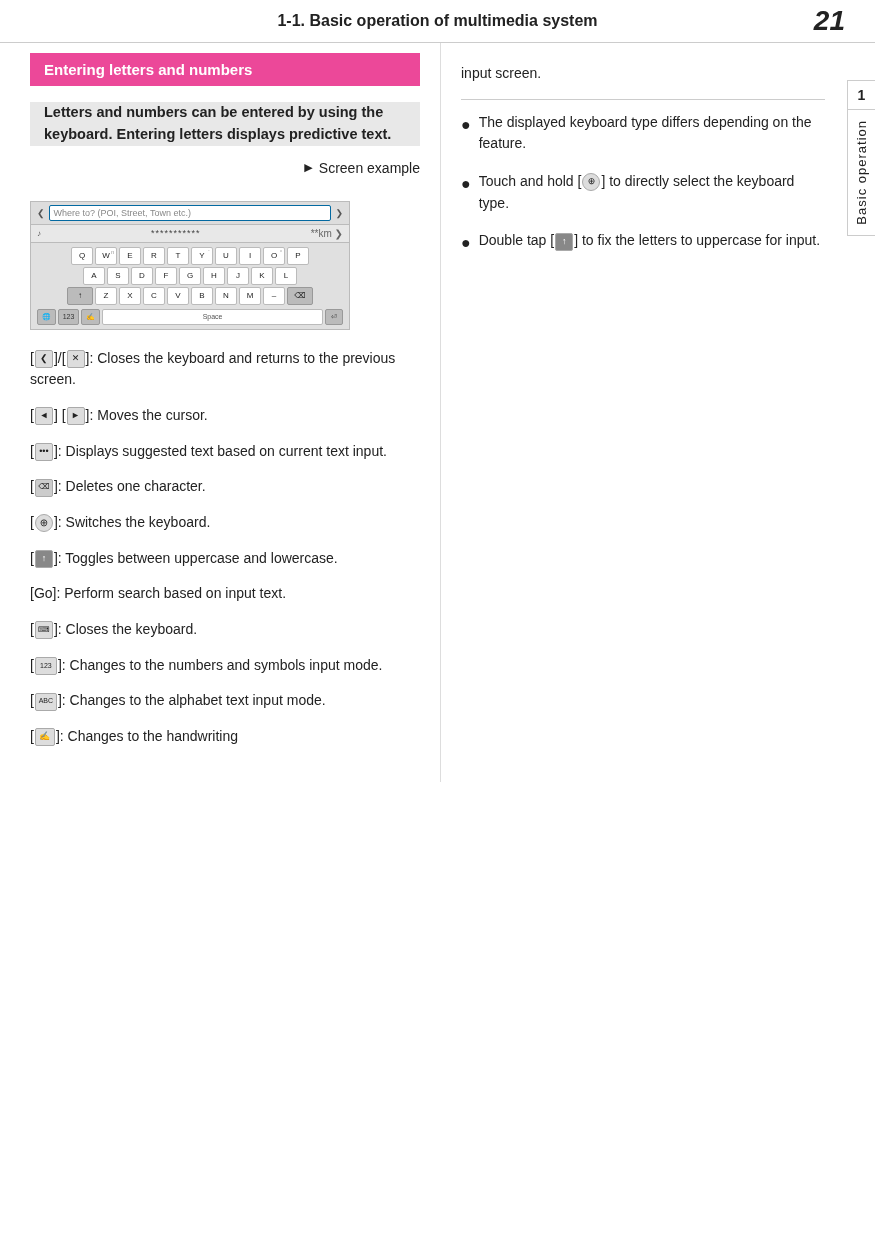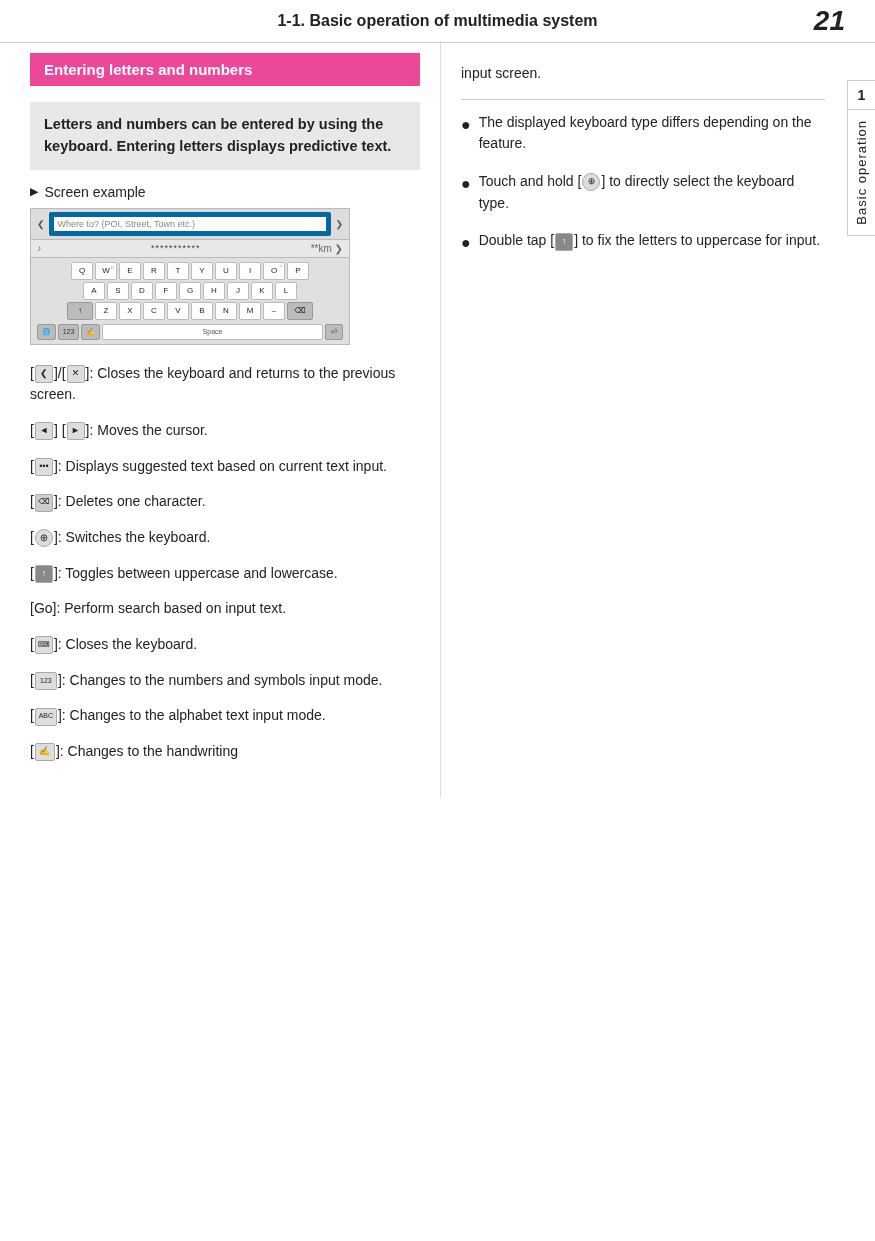--- a/index.html
+++ b/index.html
@@ -94,35 +94,36 @@
       font-size: 15px;
       font-weight: bold;
       padding: 8px 14px;
       margin-bottom: 16px;
       margin-top: 10px;
     }
 
     
     .intro-box {
       background: #e8e8e8;
-      padding: 12px 14px;
+      padding: 0 14px;
       margin-bottom: 14px;
       font-size: 14.5px;
       font-weight: bold;
       line-height: 1.5;
     }
 
     
     .screen-example-label {
       display: flex;
       align-items: center;
       gap: 6px;
       font-size: 14px;
-      margin-bottom: 8px;
-      color: #222;
+      margin-bottom: 25px;
+      color: #222;
+      justify-content: flex-end;
     }
     .screen-example-label::before {
       content: '▶';
       font-size: 11px;
     }
 
     
     .keyboard-screenshot {
       border: 1px solid #bbb;
       background: #f0f0f0;
@@ -139,21 +140,21 @@
       gap: 4px;
       border-bottom: 1px solid #bbb;
     }
     .kb-top-bar-arrow {
       font-size: 9px;
       color: #555;
     }
     .kb-search-box {
       flex: 1;
       background: #fff;
-      border: 5px solid #0369a1;
+      border: 1px solid #0369a1;
       padding: 2px 4px;
       font-size: 9px;
       color: #888;
       border-radius: 2px;
     }
     .kb-right-arrow {
       font-size: 9px;
       color: #555;
     }
     .kb-middle-bar {

